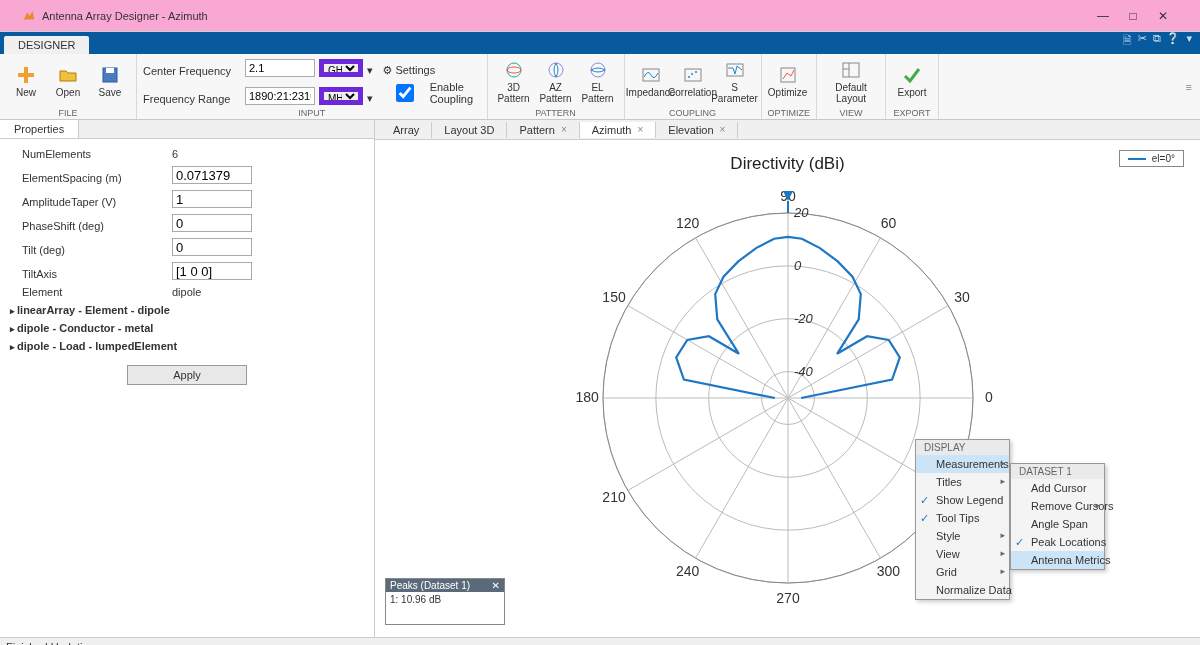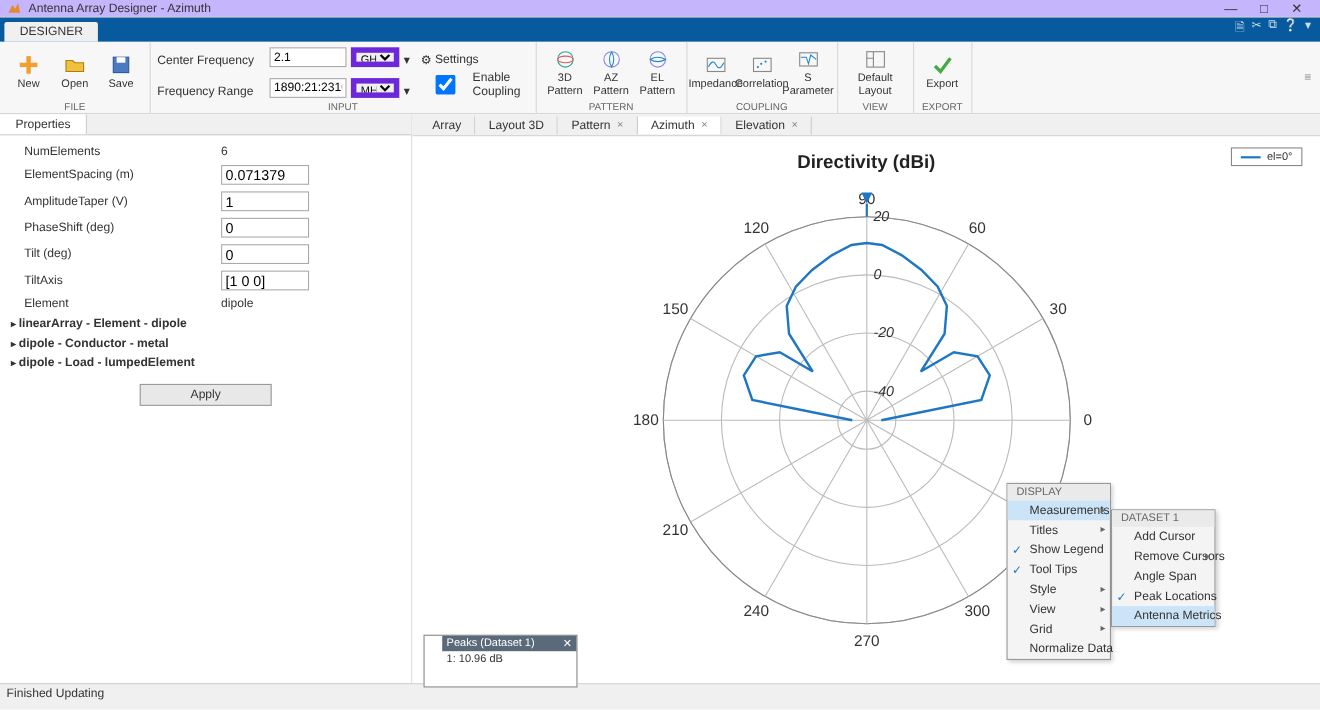--- a/index.html
+++ b/index.html
@@ -1,19 +1,19 @@
 <!DOCTYPE html>
 <html><head>
 <meta charset="utf-8">
 <style>
 * { box-sizing: border-box; margin: 0; padding: 0; font-family: "Segoe UI", Tahoma, sans-serif; }
 body { width: 1200px; height: 645px; background: #f0f0f0; font-size: 11px; color: #333; overflow: hidden; position: relative; }
 
 
-.title-bar { height: 16px; background: #c4b5fd; border-bottom: 1px solid #d0d0d0; display: flex; align-items: center; padding: 0 6px; }
+.title-bar { height: 32px; background: #f9a8d4; border-bottom: 1px solid #d0d0d0; display: flex; align-items: center; padding: 0 22px; }
 .title-bar .logo { width: 14px; height: 14px; margin-right: 6px; }
 .title-bar .title { flex: 1; font-size: 11px; color: #333; }
 .title-bar .win-btn { width: 30px; height: 22px; display: flex; align-items: center; justify-content: center; font-size: 12px; cursor: pointer; }
 
 
 .tab-strip { height: 22px; background: #065a9d; display: flex; align-items: flex-end; }
 .tab-strip .tab { background: #f0f0f0; color: #333; padding: 3px 14px; font-size: 11px; border-radius: 2px 2px 0 0; margin-left: 4px; }
 .tab-strip .spacer { flex: 1; }
 .tab-strip .help-icons { display: flex; gap: 6px; padding: 0 8px 3px 0; color: #cde; font-size: 11px; }
 
@@ -34,41 +34,41 @@
 
 
 .main { display: flex; height: calc(645px - 22px - 22px - 66px - 18px); }
 .left-panel { width: 375px; background: #fff; border-right: 1px solid #ccc; display: flex; flex-direction: column; }
 .left-panel .tab-row { display: flex; border-bottom: 1px solid #ccc; background: #f0f0f0; }
 .left-panel .tab-row .ptab { padding: 3px 14px; font-size: 11px; border-right: 1px solid #ccc; background: #fff; }
 .props { padding: 6px 10px; overflow-y: auto; flex: 1; }
 .props .section-hdr { font-weight: bold; font-size: 11px; padding: 3px 0; cursor: pointer; }
 .props .section-hdr::before { content: "▾ "; font-size: 9px; }
 .props .section-hdr.collapsed::before { content: "▸ "; }
-.props .prop-row { display: flex; align-items: center; padding: 3px 0 3px 12px; font-size: 11px; gap: 29px; }
+.props .prop-row { display: flex; align-items: flex-end; padding: 3px 0 3px 12px; font-size: 11px; }
 .props .prop-row label { width: 150px; }
 .props .prop-row input { width: 80px; height: 18px; border: 1px solid #aaa; padding: 0 3px; font-size: 13px; }
 .props .prop-row .static { color: #333; }
 .apply-btn { display: block; margin: 10px auto; width: 120px; padding: 3px; border: 1px solid #999; background: #e8e8e8; text-align: center; cursor: pointer; font-size: 11px; }
 
 .right-panel { flex: 1; display: flex; flex-direction: column; background: #fff; position: relative; }
 .doc-tabs { height: 20px; background: #f0f0f0; border-bottom: 1px solid #ccc; display: flex; align-items: center; padding-left: 6px; }
 .doc-tabs .dtab { padding: 2px 12px; font-size: 11px; border-right: 1px solid #ccc; background: #f0f0f0; cursor: pointer; display: flex; align-items: center; gap: 6px; }
 .doc-tabs .dtab.active { background: #fff; }
 .doc-tabs .dtab .close { color: #888; font-size: 10px; }
 .plot-area { flex: 1; position: relative; background: #fff; }
 
 
 .polar { position: absolute; left: 50%; top: 52%; transform: translate(-50%, -50%); }
-.plot-title { position: absolute; left: 50%; top: 14px; transform: translateX(-50%); font-size: 17px; font-weight: bold; color: #222; }
+.plot-title { position: absolute; left: 50%; top: 14px; transform: translateX(-50%); font-size: 17px; font-weight: normal; color: #222; }
 .legend { position: absolute; right: 16px; top: 10px; border: 1px solid #888; padding: 2px 8px; font-size: 10px; background: #fff; display: flex; align-items: center; gap: 6px; }
 .legend .line { width: 18px; height: 0; border-top: 2px solid #1f77c4; }
 
 
-.peaks-box { position: absolute; left: 385px; bottom: 20px; width: 140px; border: 1px solid #888; background: #fff; font-size: 10px; padding-left: 16px; }
+.peaks-box { position: absolute; left: 385px; bottom: 20px; width: 120px; border: 1px solid #888; background: #fff; font-size: 10px; }
 .peaks-box .hdr { background: #5a6a7a; color: #fff; padding: 1px 4px; display: flex; justify-content: space-between; }
 .peaks-box .body { padding: 2px 4px; min-height: 32px; }
 
 
 .ctx { position: absolute; background: #f4f4f4; border: 1px solid #999; font-size: 11px; box-shadow: 2px 2px 4px rgba(0,0,0,.2); }
 .ctx .hdr { padding: 2px 8px; color: #666; font-size: 10px; background: #eaeaea; }
 .ctx .item { padding: 3px 18px 3px 20px; cursor: pointer; position: relative; white-space: nowrap; }
 .ctx .item:hover, .ctx .item.hl { background: #cce4f7; }
 .ctx .item .chk { position: absolute; left: 4px; color: #1f77c4; }
 .ctx .item .arrow { position: absolute; right: 4px; color: #666; font-size: 9px; }
@@ -207,20 +207,32 @@
         <svg class="icon ig" viewBox="0 0 20 20">
             <rect x="2" y="4" width="16" height="12" fill="none" stroke="#888"></rect>
             <path d="M3 8 L8 8 L10 14 L12 6 L17 10" fill="none" stroke="#28c"></path>
           </svg>
         <div class="label">S Parameter</div>
       </div>
     </div>
     <div class="ts-group-label">COUPLING</div>
   </div>
 
+  <div class="ts-group">
+    <div class="ts-group-body">
+      <div class="ts-bigbtn">
+        <svg class="icon ig" viewBox="0 0 20 20">
+            <rect x="3" y="3" width="14" height="14" fill="none" stroke="#888"></rect>
+            <path d="M5 14 L9 8 L13 11 L16 5" fill="none" stroke="#e55"></path>
+          </svg>
+        <div class="label">Optimize</div>
+      </div>
+    </div>
+    <div class="ts-group-label">OPTIMIZE</div>
+  </div>
 
   <div class="ts-group">
     <div class="ts-group-body">
       <div class="ts-bigbtn" style="width:56px;">
         <svg class="icon ig" viewBox="0 0 20 20">
             <rect x="2" y="3" width="16" height="14" fill="none" stroke="#888"></rect>
             <line x1="8" y1="3" x2="8" y2="17" stroke="#888"></line>
             <line x1="2" y1="9" x2="8" y2="9" stroke="#888"></line>
           </svg>
         <div class="label">Default Layout</div>

